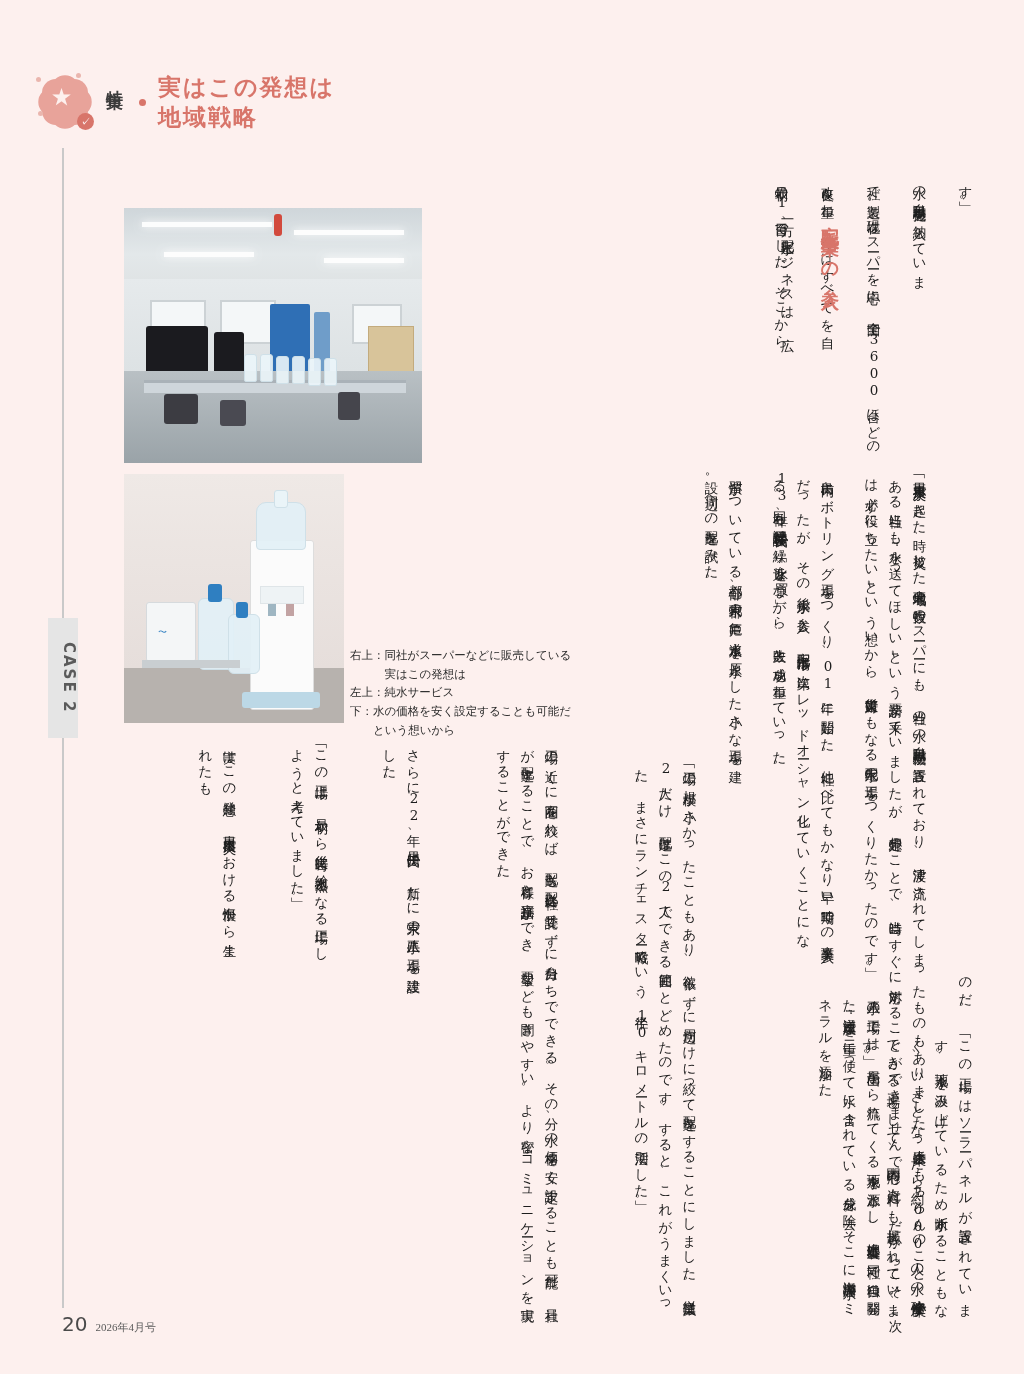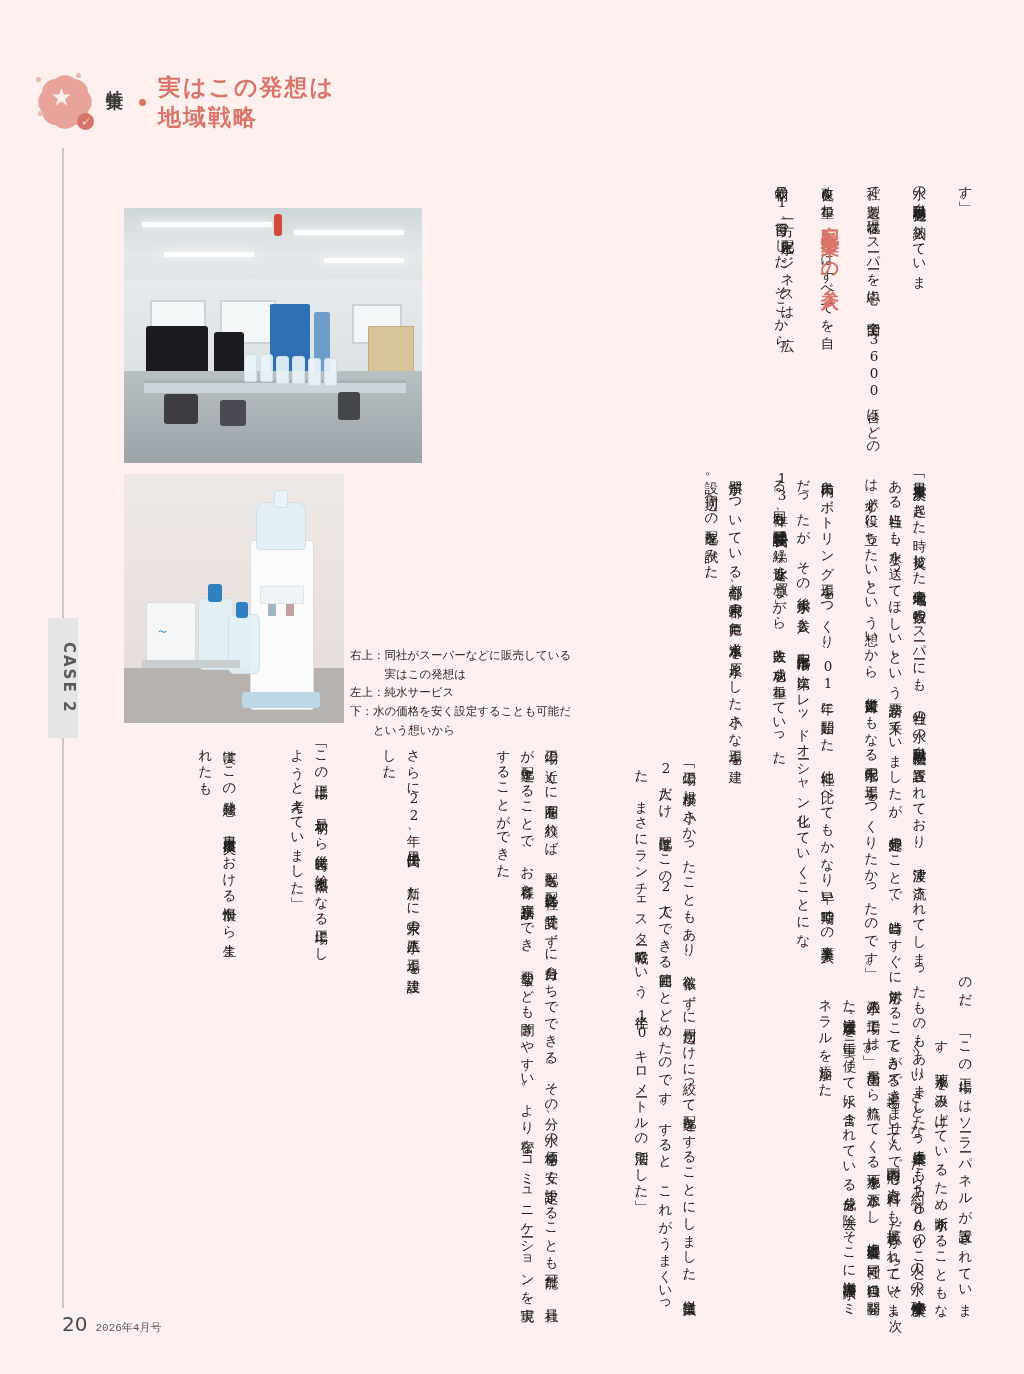--- a/index.html
+++ b/index.html
@@ -140,21 +140,21 @@
     align-items: baseline;
     gap: 8px;
     color: #4a4a4a;
   }
   .folio {
     font-size: 20px;
     font-family: "DejaVu Sans", sans-serif;
   }
   .issue {
     font-size: 11px;
-    font-family: Liberation Mono, monospace;
+    font-family: Liberation Serif, serif;
     color: #5a5a5a;
     text-align: center;
   }
 
   
   .photo {
     position: absolute;
     overflow: hidden;
     background: #c8ccd0;
   }

